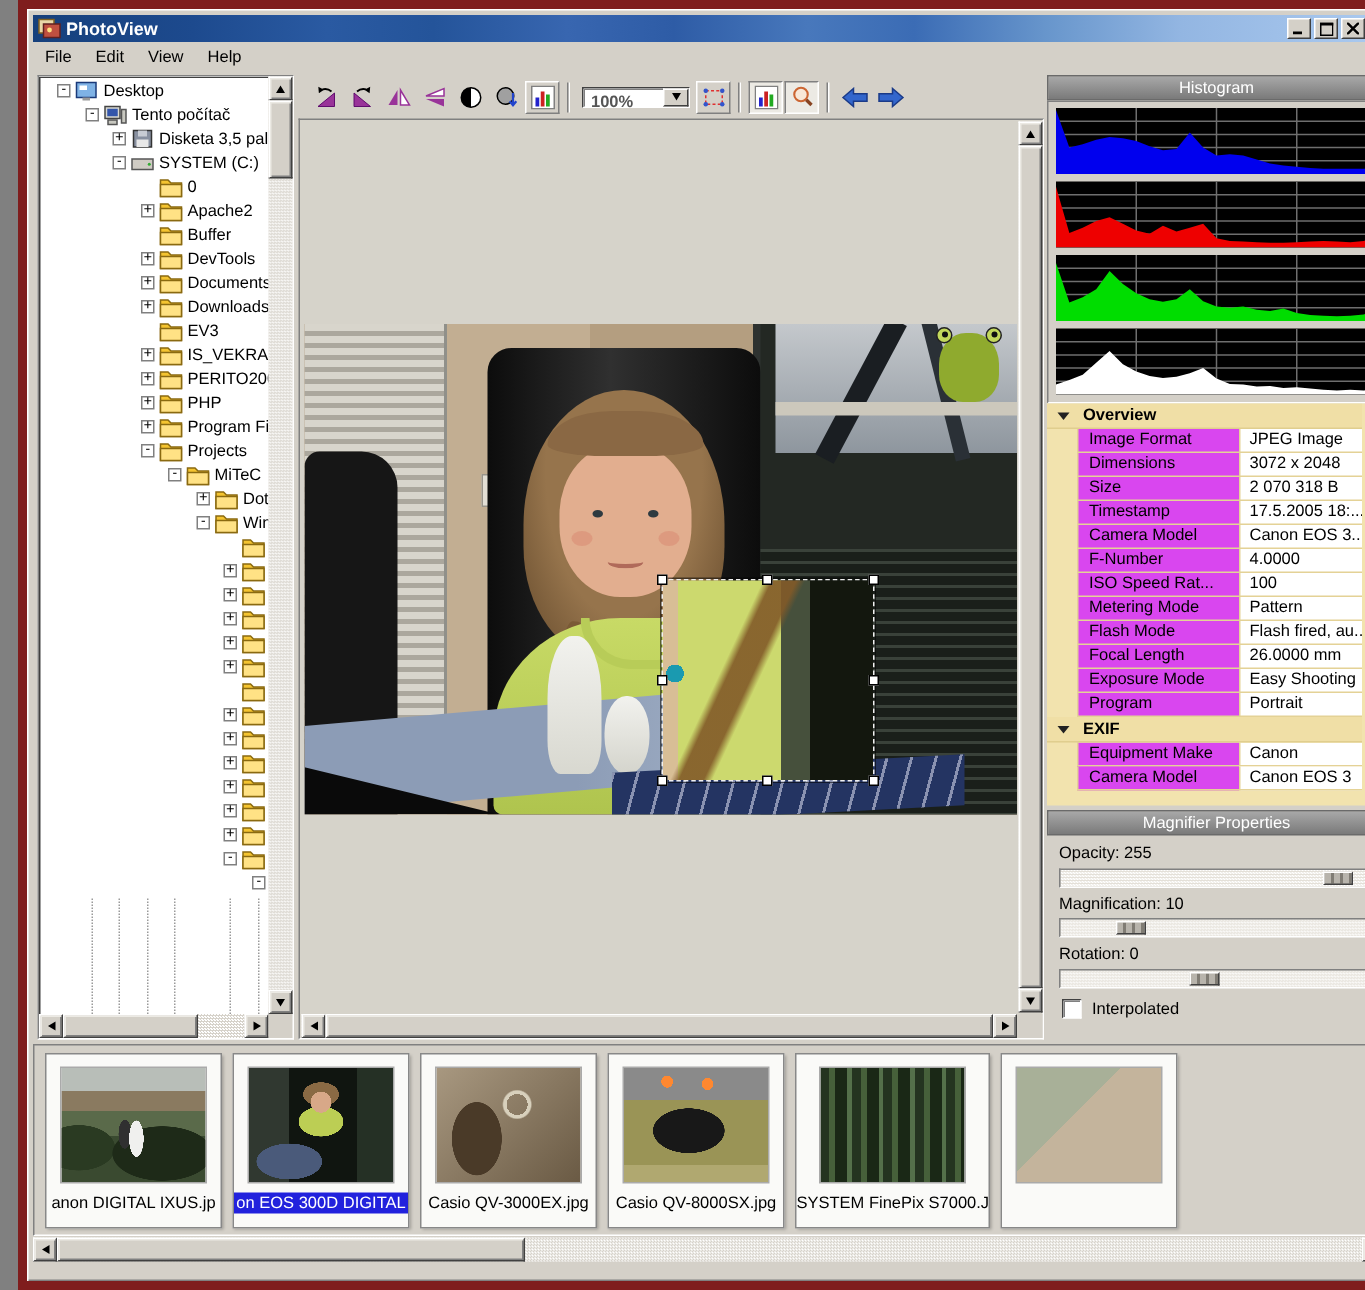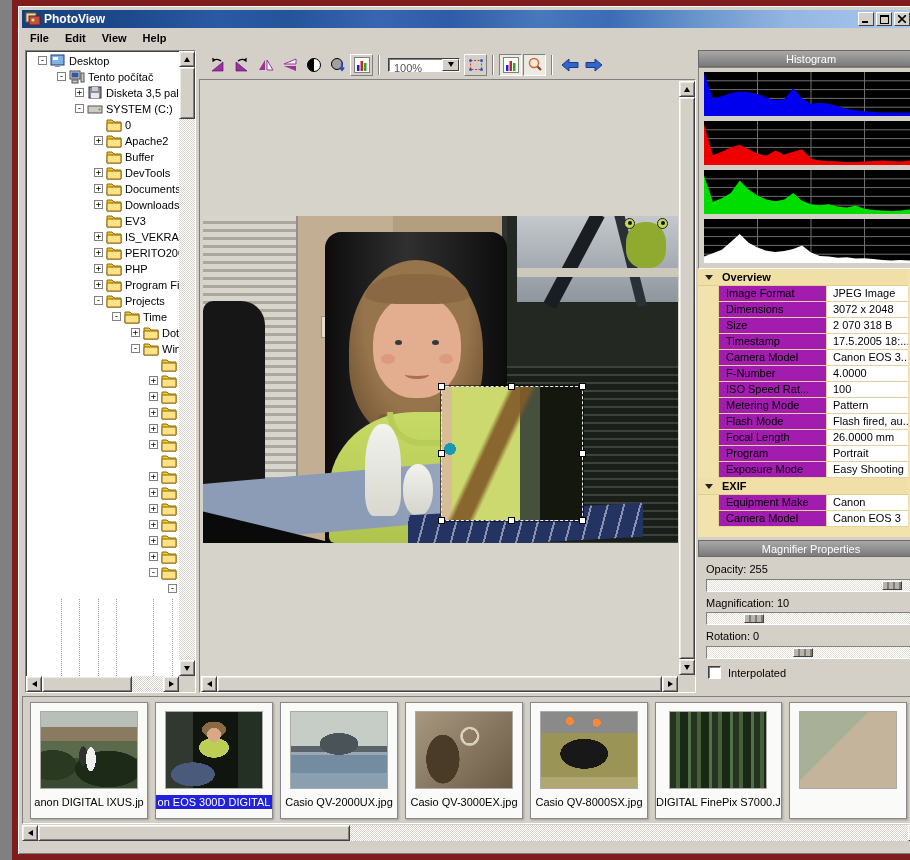--- a/index.html
+++ b/index.html
@@ -12,21 +12,21 @@
   .titlebar { position:absolute; left:4px; top:4px; right:4px; height:18px;
     background:linear-gradient(90deg,#16407C 0%,#1D4A8E 12%,#2A5AA2 22%,#24549A 30%,#3866B0 40%,#2E5CA6 48%,#4878BC 58%,#3B6CB5 66%,#6896CC 76%,#93B6E2 86%,#A9C8EE 100%); }
   .title-icon { position:absolute; left:3px; top:2px; width:16px; height:14px; }
   .title-text { color:#fff; font-weight:bold; font-size:12px; line-height:18px; padding-left:22px; }
   .win-btns { position:absolute; right:2px; top:2px; display:flex; gap:2px; }
   .win-btn { width:16px; height:14px; background:#D4D0C8; border:1px solid; border-color:#FFFFFF #404040 #404040 #FFFFFF;
     display:flex; align-items:center; justify-content:center; }
 
   
   .menubar { position:absolute; left:4px; top:23px; right:4px; height:18px; display:flex; align-items:center; font-size:11px; }
-  .menu-item { padding:2px 8px;font-weight:bold; }
+  .menu-item { padding:2px 8px; }
 
   
   .sb-track { background:repeating-conic-gradient(#FFFFFF 0% 25%,#D6D2CA 0% 50%) 0 0/2px 2px; }
   .sb-btn { position:absolute; width:16px; height:16px; background:#D4D0C8; border:1px solid; border-color:#FFFFFF #404040 #404040 #FFFFFF;
     box-shadow:inset 1px 1px 0 #ECEAE4, inset -1px -1px 0 #808080; display:flex; align-items:center; justify-content:center; }
   .sb-thumb { position:absolute; background:#D4D0C8; border:1px solid; border-color:#FFFFFF #404040 #404040 #FFFFFF;
     box-shadow:inset 1px 1px 0 #ECEAE4, inset -1px -1px 0 #808080; }
   .tri { width:0; height:0; border:3px solid transparent; }
   .tri-up { border-bottom:5px solid #000; border-top:0; }
   .tri-down { border-top:5px solid #000; border-bottom:0; }
@@ -48,21 +48,21 @@
   .sb-corner { position:absolute; right:0; bottom:0; width:16px; height:16px; background:#D4D0C8; }
 
   
   .center { position:absolute; left:181px; top:44px; width:497px; height:643px; }
   .toolbar { position:absolute; left:0; top:0; right:0; height:29px; display:flex; align-items:center; padding-left:7px; gap:1px; }
   .tb-btn { width:23px; height:22px; display:flex; align-items:center; justify-content:center; border:1px solid transparent; }
   .tb-btn.raised { border-color:#FFFFFF #808080 #808080 #FFFFFF; }
   .tb-btn.pressed { border-color:#808080 #FFFFFF #FFFFFF #808080; background:#ECEAE4; }
   .tb-sep { width:2px; height:20px; border-left:1px solid #808080; border-right:1px solid #FFFFFF; margin:0 4px; }
   .zoom-combo { width:72px; height:14px; position:relative; background:#fff; border:1px solid; border-color:#404040 #FFFFFF #FFFFFF #404040;
-    box-shadow:inset 1px 1px 0 #808080; margin:0 3px; }
+    box-shadow:inset 1px 1px 0 #808080; margin:0 3px;font-weight:bold; }
   .zoom-text { font-size:11px; color:#555; line-height:19px; padding-left:5px; }
   .combo-btn { position:absolute; right:0; top:0; bottom:0; width:17px; background:#D4D0C8; border:1px solid;
     border-color:#FFFFFF #404040 #404040 #FFFFFF; display:flex; align-items:center; justify-content:center; }
   .canvas { position:absolute; left:0; top:29px; right:0; bottom:0; background:#D6D3CA; border:1px solid; border-color:#808080 #FFFFFF #FFFFFF #808080; }
   .canvas-inner { position:absolute; left:1px; top:1px; right:17px; bottom:17px; overflow:hidden; }
   .cv-vscroll { position:absolute; right:0; top:1px; width:16px; bottom:17px; }
   .cv-hscroll { position:absolute; left:1px; bottom:0; right:17px; height:16px; }
 
   
   #photo { position:absolute; left:2px; top:135px; width:475px; height:327px; overflow:hidden; background:#B49E80; }
@@ -112,21 +112,21 @@
   .hist-box { position:absolute; left:0; top:17px; width:226px; height:202px; background:#D4D0C8; padding:4px 5px;
     border:1px solid; border-color:#808080 #FFFFFF #FFFFFF #808080; }
   .hist-chart { width:214px; height:44px; background:#000; margin-bottom:5px; }
   .props { position:absolute; left:0; top:219px; width:260px; height:268px; background:#F2E3AE; overflow:hidden; }
   .props-content { position:absolute; left:0; top:0; width:210px; }
   .prop-section-h { height:17px; line-height:17px; font-weight:bold; font-size:11px; position:relative; padding-left:24px;
     background:#F0DFA6; border-bottom:1px solid #E0CE8E; }
   .sec-tri { position:absolute; left:7px; top:6px; width:0; height:0; border:4px solid transparent; border-top:5px solid #222; border-bottom:0; }
   .prop-row { display:flex; height:16px; line-height:15px; font-size:11px; background:#F2E3AE; }
   .prop-gutter { width:20px; }
-  .prop-label { width:108px; background:#a21caf; border-left:1px solid #E4D296; border-bottom:1px solid #E4D296; padding-left:7px;
+  .prop-label { width:108px; background:#d946ef; border-left:1px solid #E4D296; border-bottom:1px solid #E4D296; padding-left:7px;
     overflow:hidden; white-space:nowrap; }
   .prop-value { flex:1; background:#fff; border-left:1px solid #E4D296; border-bottom:1px solid #E4D296; padding-left:6px;
     overflow:hidden; white-space:nowrap; }
   .props-sb { position:absolute; right:0; top:0; width:16px; bottom:0; }
   .magprops { position:absolute; left:0; top:490px; width:226px; height:153px; background:#D4D0C8; }
   .mag-label { position:absolute; left:8px; font-size:11px; }
   .mag-slider { position:absolute; left:8px; width:206px; height:13px; border:1px solid; border-color:#808080 #FFFFFF #FFFFFF #808080;
     background:repeating-conic-gradient(#FFFFFF 0% 25%,#E4E0D8 0% 50%) 0 0/2px 2px; }
   .mag-thumb { position:absolute; top:1px; width:20px; height:9px; background:#B8B4AC; border:1px solid; border-color:#FFFFFF #404040 #404040 #FFFFFF;
     background-image:repeating-linear-gradient(90deg,transparent 0 4px,#807C74 4px 6px); }
@@ -351,21 +351,21 @@
               <path d="M1 5h14v8H1z" fill="#FFE285" stroke="#8A6A10"></path>
             </svg></span>
           <span class="tree-label" style="left: 97px;">Projects</span>
         </div>
         <div class="tree-row">
           <span class="expand-box" style="left: 84px;">-</span>
           <span class="tree-icon" style="left: 96px;"><svg width="16" height="14" viewBox="0 0 16 14">
               <path d="M1 2h5l2 2h7v9H1z" fill="#F4C430" stroke="#8A6A10"></path>
               <path d="M1 5h14v8H1z" fill="#FFE285" stroke="#8A6A10"></path>
             </svg></span>
-          <span class="tree-label" style="left: 115px;">Time</span>
+          <span class="tree-label" style="left: 115px;">MiTeC</span>
         </div>
         <div class="tree-row">
           <span class="expand-box" style="left: 103px;">+</span>
           <span class="tree-icon" style="left: 115px;"><svg width="16" height="14" viewBox="0 0 16 14">
               <path d="M1 2h5l2 2h7v9H1z" fill="#F4C430" stroke="#8A6A10"></path>
               <path d="M1 5h14v8H1z" fill="#FFE285" stroke="#8A6A10"></path>
             </svg></span>
           <span class="tree-label" style="left: 134px;">DotN</span>
         </div>
         <div class="tree-row">
@@ -767,27 +767,27 @@
             <div class="prop-label">Flash Mode</div>
             <div class="prop-value">Flash fired, au...</div>
           </div>
           <div class="prop-row">
             <div class="prop-gutter"></div>
             <div class="prop-label">Focal Length</div>
             <div class="prop-value">26.0000  mm</div>
           </div>
           <div class="prop-row">
             <div class="prop-gutter"></div>
+            <div class="prop-label">Exposure Mode</div>
+            <div class="prop-value">Easy Shooting</div>
+          </div>
+          <div class="prop-row">
+            <div class="prop-gutter"></div>
             <div class="prop-label">Program</div>
             <div class="prop-value">Portrait</div>
-          </div>
-          <div class="prop-row">
-            <div class="prop-gutter"></div>
-            <div class="prop-label">Exposure Mode</div>
-            <div class="prop-value">Easy Shooting</div>
           </div>
           <div class="prop-section-h"><span class="sec-tri"></span><span>EXIF</span></div>
           <div class="prop-row">
             <div class="prop-gutter"></div>
             <div class="prop-label">Equipment Make</div>
             <div class="prop-value">Canon</div>
           </div>
           <div class="prop-row">
             <div class="prop-gutter"></div>
             <div class="prop-label">Camera Model</div>
@@ -827,34 +827,30 @@
   <div class="thumbstrip">
       <div class="thumb-card">
         <div class="thumb-img k-wedding"></div>
         <div class="thumb-label">anon DIGITAL IXUS.jp</div>
       </div>
       <div class="thumb-card">
         <div class="thumb-img k-girl"></div>
         <div class="thumb-label sel">on EOS 300D DIGITAL</div>
       </div>
       <div class="thumb-card">
-        <div class="thumb-img k-bridge"></div>
-        <div class="thumb-label">Casio QV-2000UX.jpg</div>
-      </div>
-      <div class="thumb-card">
         <div class="thumb-img k-stone"></div>
         <div class="thumb-label">Casio QV-3000EX.jpg</div>
       </div>
       <div class="thumb-card">
         <div class="thumb-img k-circuit"></div>
         <div class="thumb-label">Casio QV-8000SX.jpg</div>
       </div>
       <div class="thumb-card">
         <div class="thumb-img k-forest"></div>
-        <div class="thumb-label">DIGITAL FinePix S7000.J</div>
+        <div class="thumb-label">SYSTEM FinePix S7000.J</div>
       </div>
       <div class="thumb-card">
         <div class="thumb-img k-partial"></div>
         <div class="thumb-label"></div>
       </div>
     </div>
 
   <div class="thumb-scroll sb-track">
     <div class="sb-btn" style="left:0;top:0">
         <span class="tri tri-left"></span>

